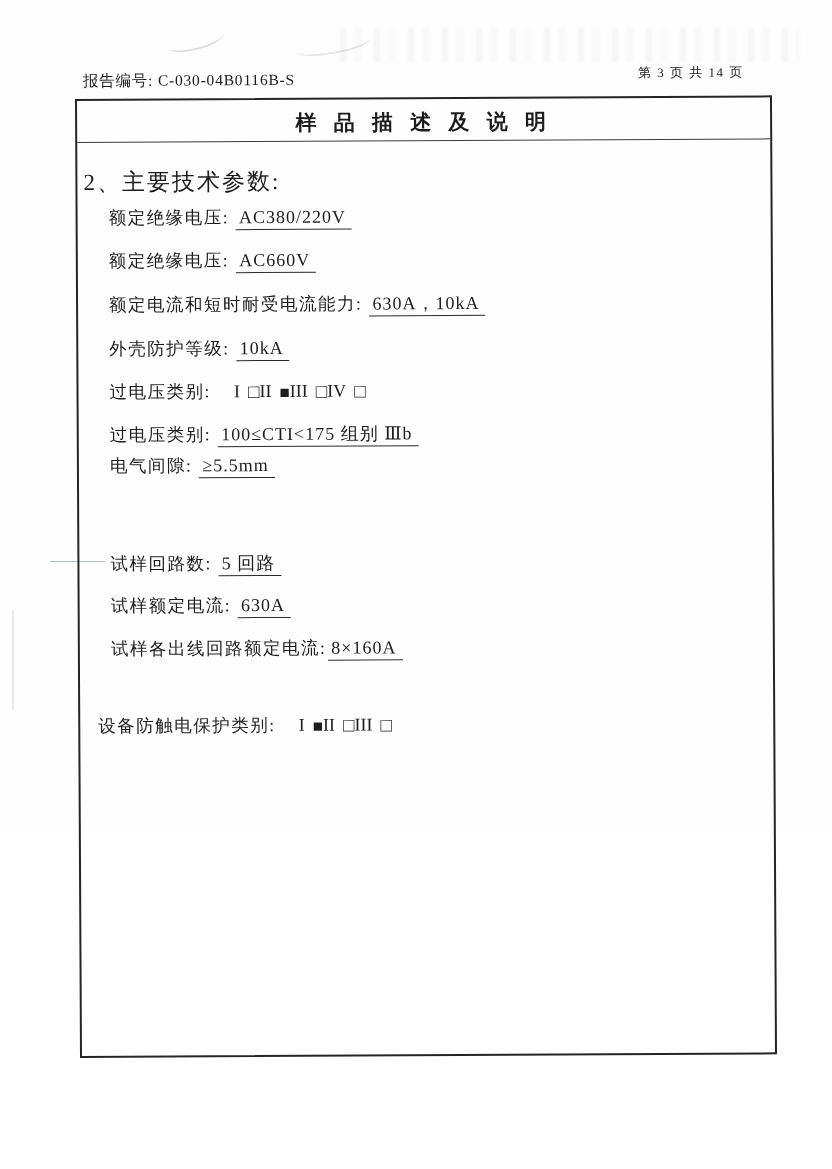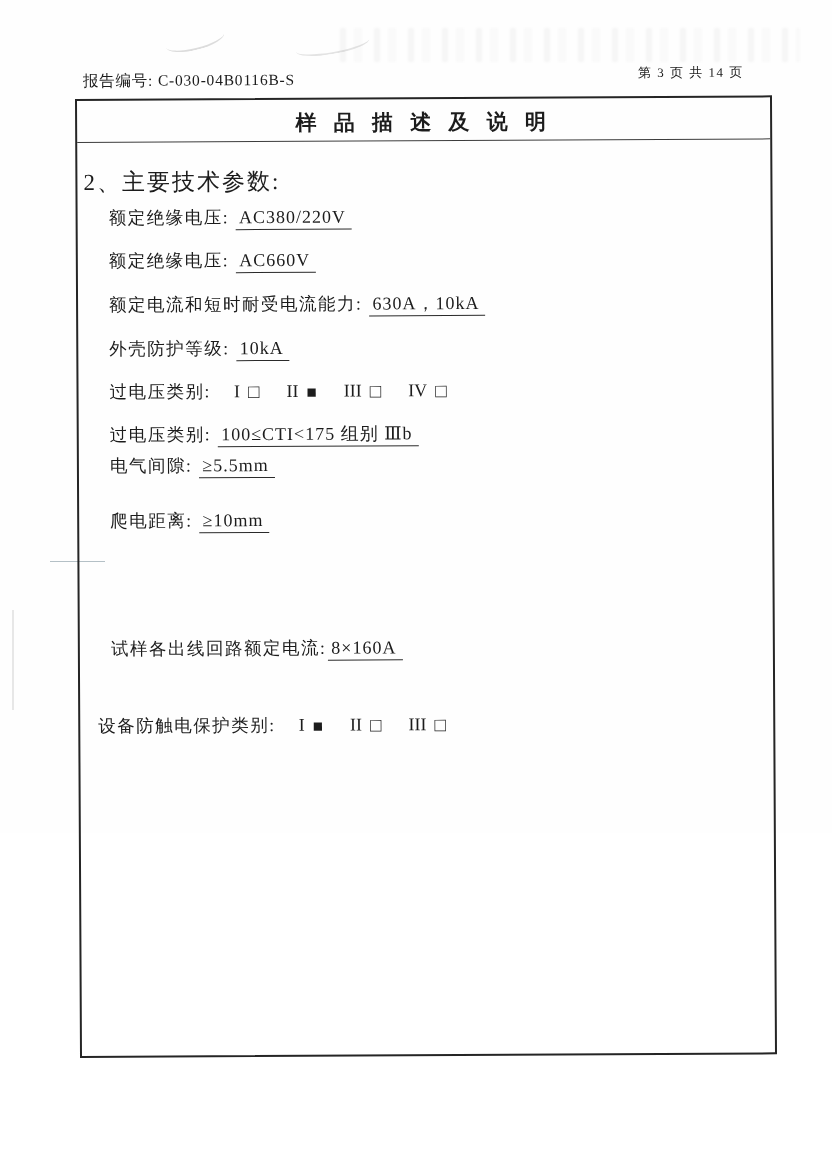--- a/index.html
+++ b/index.html
@@ -74,21 +74,21 @@
     letter-spacing: 2px;
     font-size: 23px;
   }
   .uv {
     font-family: "Liberation Serif", "DejaVu Serif", serif;
     font-size: 18px;
     letter-spacing: 1px;
     border-bottom: 1.2px solid #2a2a2a;
     padding: 0 6px 2px 3px;
   }
-  .opt { margin-left: 27px; }
+  .opt { }
   .opt.first { margin-left: 16px; }
   .num {
     font-family: "Liberation Serif", "DejaVu Serif", serif;
     font-size: 18px;
   }
   .box-glyph {
     margin-left: 8px;
     font-size: 19px;
     vertical-align: -1px;
   }
@@ -169,25 +169,28 @@
     </div>
 
     <div class="line" style="left:113px; top:423px">
       <span class="lbl">过电压类别:</span><span class="uv">100≤CTI&lt;175 组别 Ⅲb</span>
     </div>
 
     <div class="line" style="left:113px; top:454px">
       <span class="lbl">电气间隙:</span><span class="uv">≥5.5mm</span>
     </div>
 
-    <div class="line" style="left:113px; top:509px">
-      <span class="lbl">爬电距离:</span><span class="uv">≥10mm</span>
-    </div>
-
-
+
+    <div class="line" style="left:113px; top:552px">
+      <span class="lbl">试样回路数:</span><span class="uv">5 回路</span>
+    </div>
+
+    <div class="line" style="left:113px; top:594px">
+      <span class="lbl">试样额定电流:</span><span class="uv">630A</span>
+    </div>
 
     <div class="line" style="left:113px; top:637px">
       <span class="lbl" style="margin-right:2px">试样各出线回路额定电流:</span><span class="uv">8×160A</span>
     </div>
 
 
     <div class="line" style="left:100px; top:714px">
       <span class="lbl">设备防触电保护类别:</span><span class="opt first"><span class="num">I</span><span class="box-glyph filled">■</span></span><span class="opt"><span class="num">II</span><span class="box-glyph">□</span></span><span class="opt"><span class="num">III</span><span class="box-glyph">□</span></span>
     </div>
 

